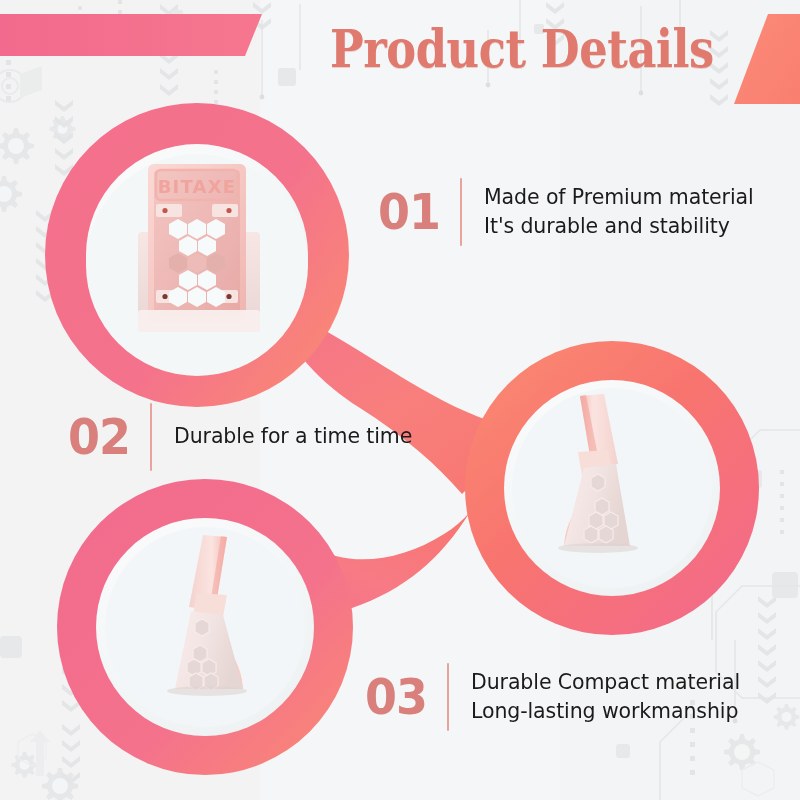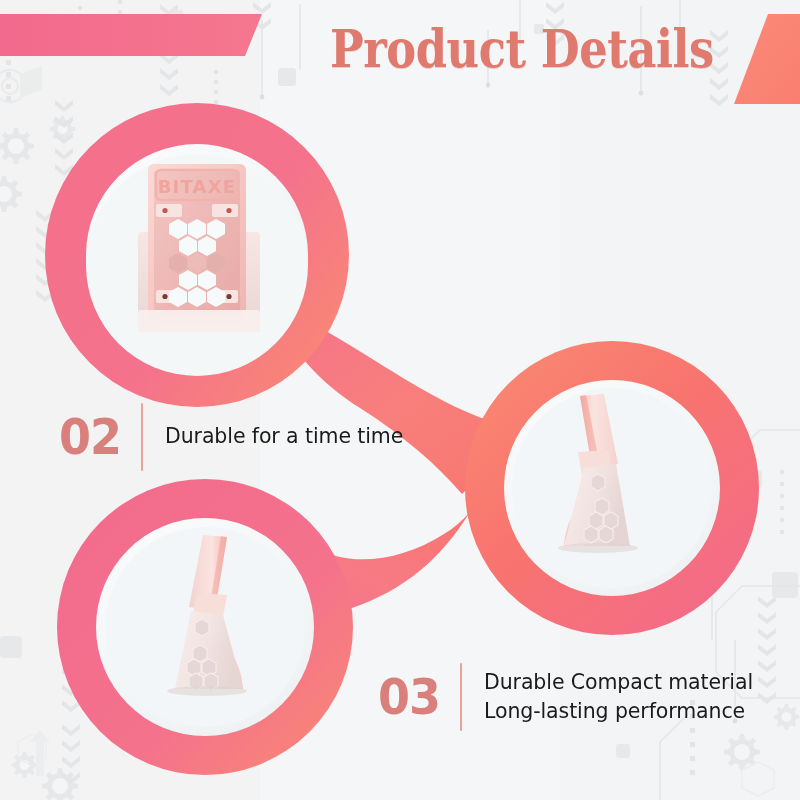--- a/index.html
+++ b/index.html
@@ -46,22 +46,22 @@
   .feat-text{
     font-family:"DejaVu Sans", sans-serif;
     font-size:20.5px;
     font-weight:400;
     color:#1b1b1b;
     line-height:1.42;
     letter-spacing:-0.1px;
     white-space:nowrap;
   }
   #feature-1{left:378px;top:178px;}
-  #feature-2{left:59px;top:403px;}
-  #feature-3{left:378px;top:663px;}
+  #feature-2{left:68px;top:403px;}
+  #feature-3{left:365px;top:663px;}
 
   
   .photo{position:absolute;overflow:hidden;border-radius:50%;}
   .photo svg{display:block;}
 </style>
 </head>
 <body>
 
 <div id="stage">
 
@@ -462,31 +462,39 @@
         <path d="M97 136 L104 132 L111 136 L111 145 L104 149 L97 145 Z"></path>
         <path d="M84 150 L91 146 L98 150 L98 159 L91 163 L84 159 Z"></path>
         <path d="M99 150 L106 146 L113 150 L113 159 L106 163 L99 159 Z"></path>
       </g>
       <ellipse cx="102" cy="164" rx="40" ry="5" fill="#ddd2d0" opacity="0.55"></ellipse>
     </svg>
   </div>
 
   <div id="title">Product Details</div>
 
+  <div class="feature" id="feature-1">
+    <div class="feat-num">01</div>
+    <div class="feat-rule"></div>
+    <div class="feat-text">
+      <div>Made of Premium material</div>
+      <div>It's durable and stability</div>
+    </div>
+  </div>
 
   <div class="feature" id="feature-2">
     <div class="feat-num">02</div>
     <div class="feat-rule"></div>
     <div class="feat-text">
       <div>Durable for a time time</div>
     </div>
   </div>
 
   <div class="feature" id="feature-3">
     <div class="feat-num">03</div>
     <div class="feat-rule"></div>
     <div class="feat-text">
       <div>Durable Compact material</div>
-      <div>Long-lasting performance</div>
+      <div>Long-lasting workmanship</div>
     </div>
   </div>
 
 </div>
 
 </body></html>

